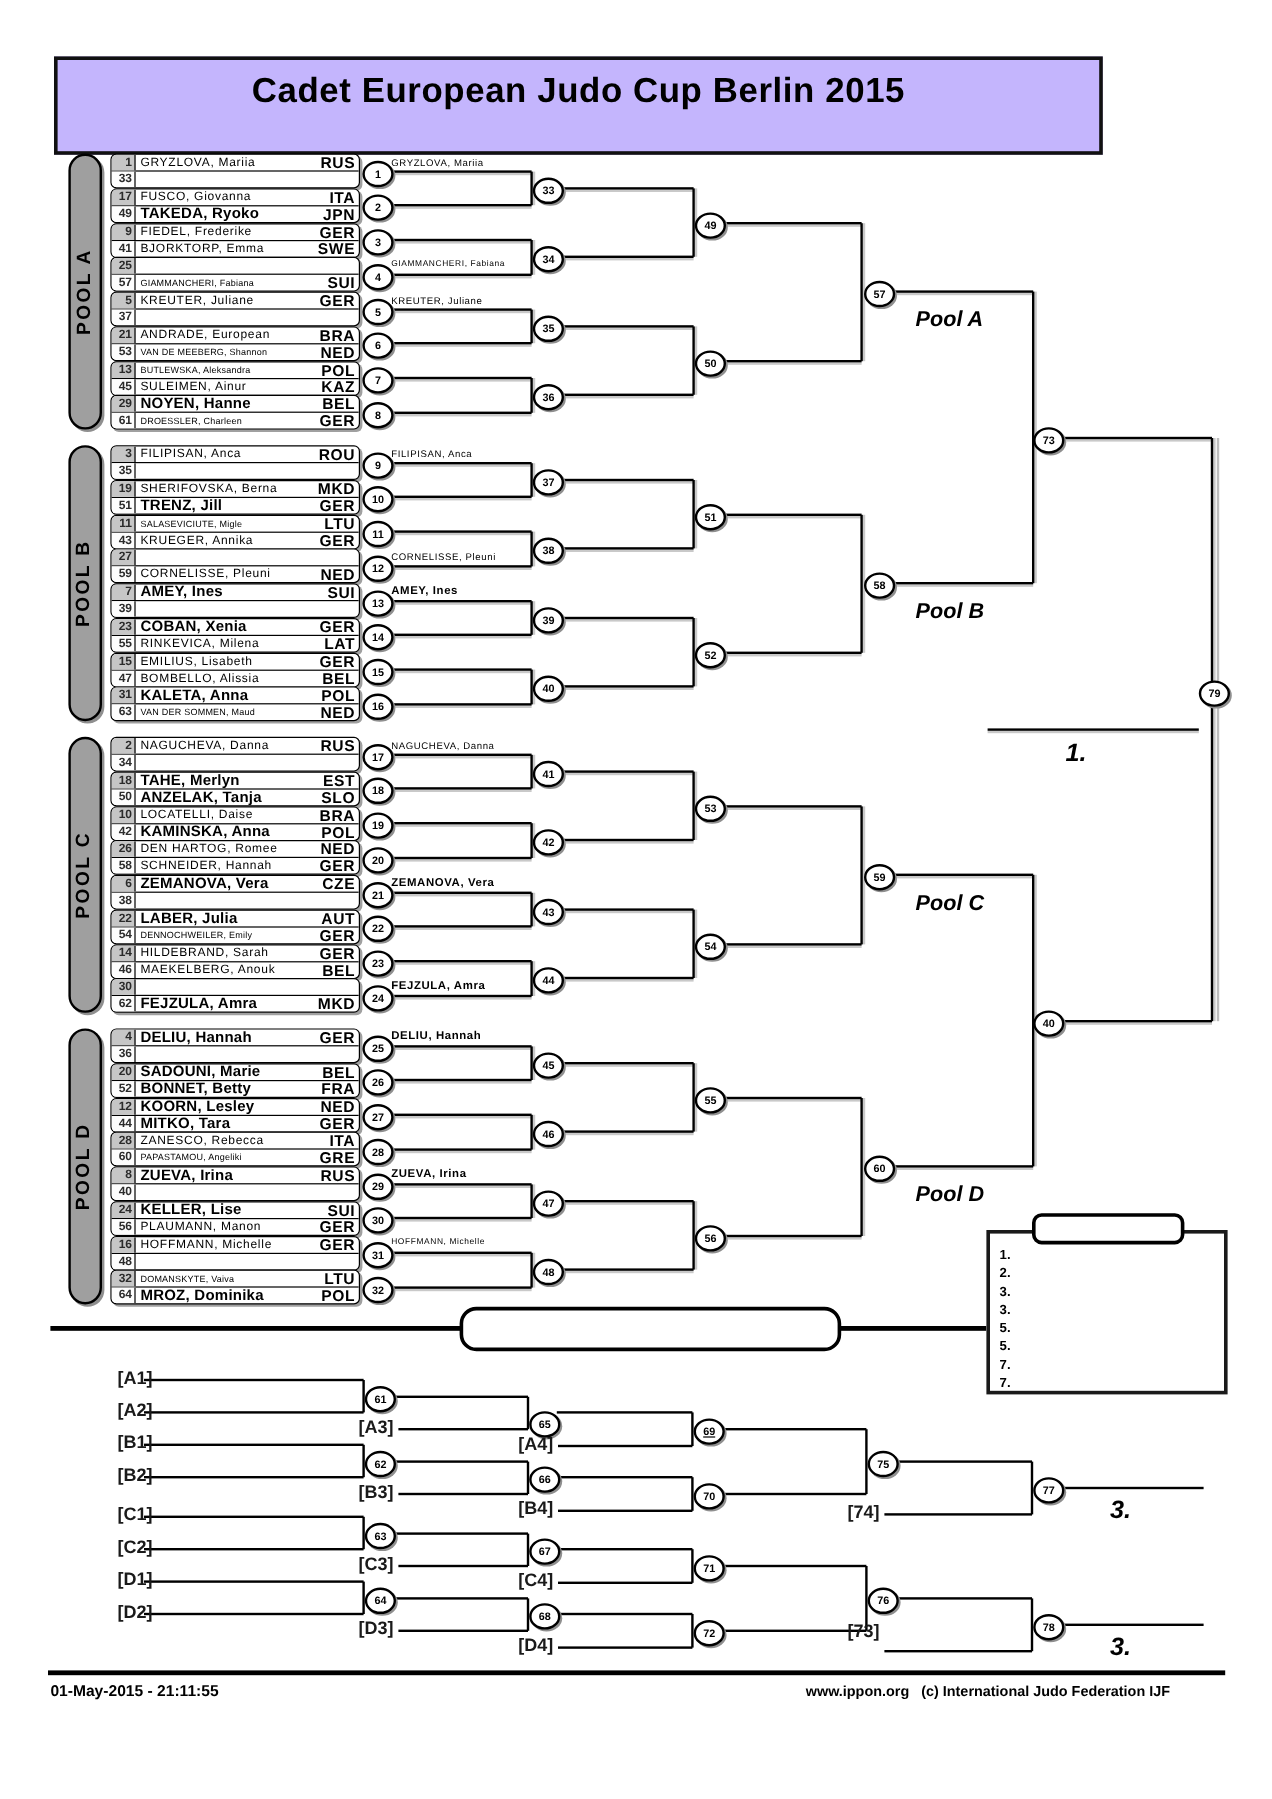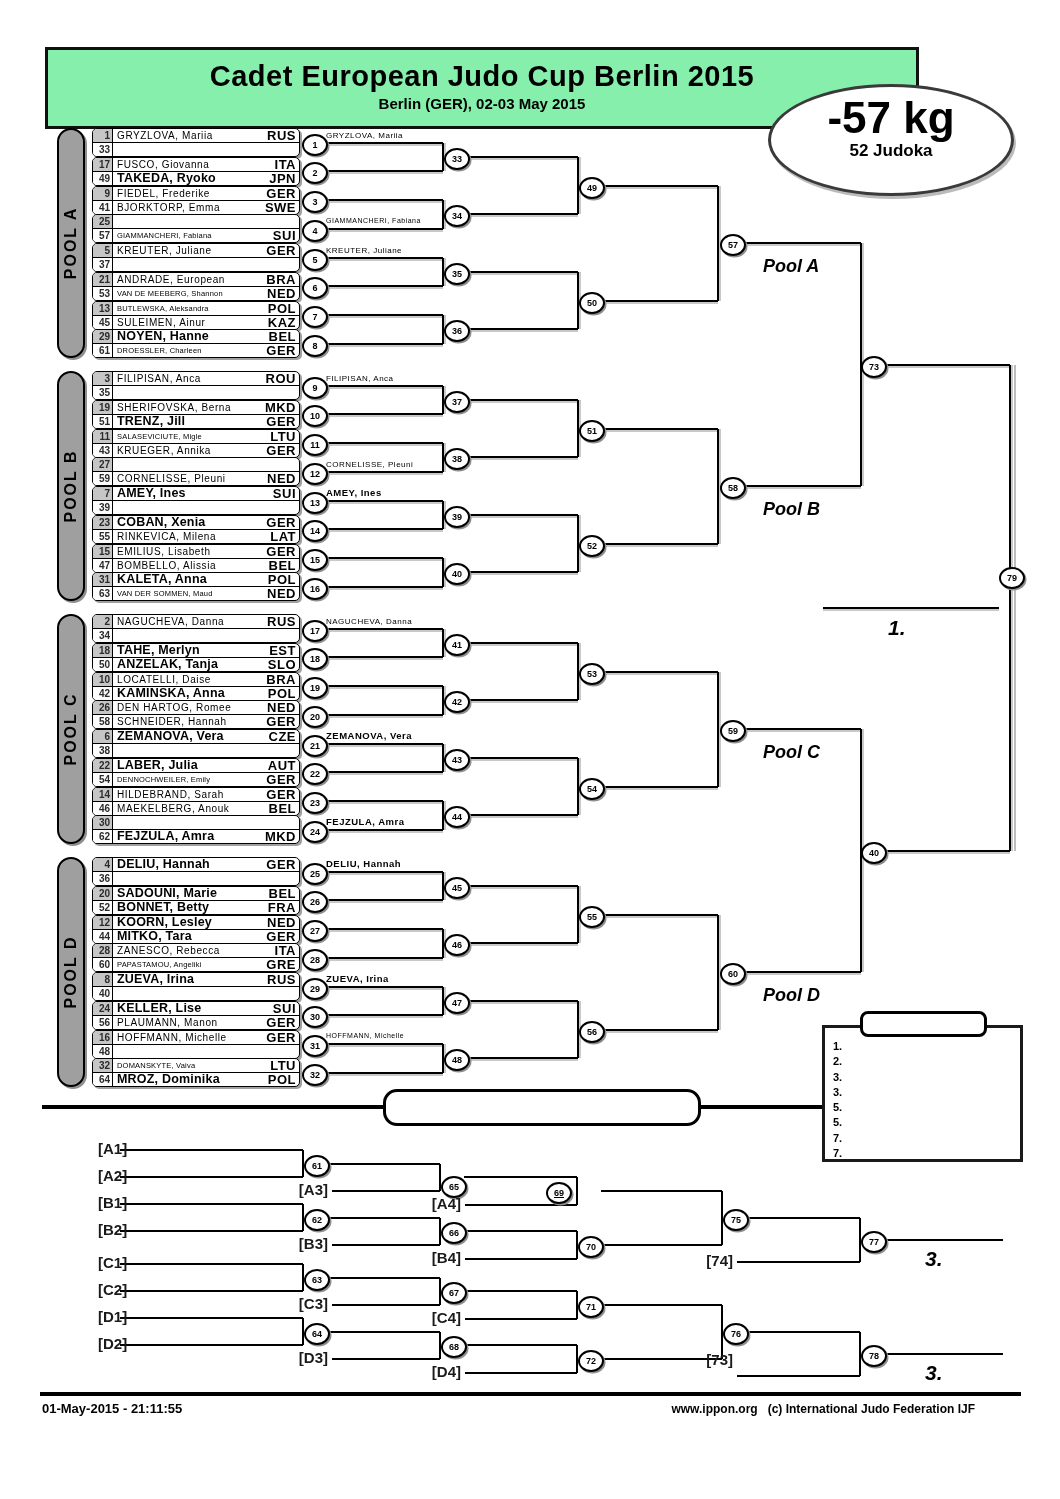--- a/index.html
+++ b/index.html
@@ -1,20 +1,20 @@
 <!DOCTYPE html>
 <html><head>
 <meta charset="utf-8">
 <style>
   html,body{margin:0;padding:0;background:#fff;}
   #page{position:relative;width:1060px;height:1499px;background:#fff;overflow:hidden;
         font-family:"Liberation Sans",sans-serif;color:#000;}
   
   .header-box{position:absolute;left:45px;top:47px;width:868px;height:76px;
-              border:3px solid #111;background:#86efac;text-align:center;z-index:1;}
+              border:3px solid #111;background:#c4b5fd;text-align:center;z-index:1;}
   .header-title{font-size:29px;font-weight:bold;margin-top:10px;letter-spacing:.5px;}
   .header-sub{font-size:15px;font-weight:bold;margin-top:2px;}
   
   .oval{position:absolute;left:768px;top:84px;width:240px;height:106px;border:3px solid #3a3a3a;
         border-radius:50%;background:#fff;z-index:10;text-align:center;box-shadow:2px 3px 0 #bbb;}
   .oval .wt{font-size:44px;font-weight:bold;margin-top:8px;line-height:46px;}
   .oval .cnt{font-size:17px;font-weight:bold;margin-top:0;}
   
   .line-h{position:absolute;height:2px;background:#000;z-index:2;}
   .line-h.sh{box-shadow:0 2px 0 #c9c9c9;}
@@ -69,27 +69,22 @@
   .footer-right{position:absolute;left:600px;top:1402px;width:375px;text-align:right;
                 font-size:12px;font-weight:bold;white-space:pre;}
 </style>
 </head>
 <body>
 
 <div id="page">
 
   <div class="header-box">
     <div class="header-title">Cadet European Judo Cup Berlin 2015</div>
-    <div class="header-sub">Berlin (GER), 02-03 May 2015</div>
   </div>
 
-  <div class="oval">
-    <div class="wt">-57 kg</div>
-    <div class="cnt">52 Judoka</div>
-  </div>
 
   <div id="bracket">
       <div class="pool-bar" style="left: 57px; top: 128px; height: 230px;">
         <span>POOL A</span>
       </div>
       <div class="entry-box" style="left: 92px; top: 128px;">
         <div class="entry-row rtop">
           <div class="seed">1</div>
           <div class="nm normal">GRYZLOVA, Mariia</div>
           <div class="cc">RUS</div>
@@ -683,21 +678,21 @@
       <div class="mcircle" style="left: 304px; top: 1154.5px;">61</div>
       <div class="line-h" style="left: 327px; top: 1162.5px; width: 113px;"></div>
       <div class="rep-label ralign" style="left: 328px; top: 1181px;">[A3]</div>
       <div class="line-h" style="left: 332px; top: 1190px; width: 108px;"></div>
       <div class="line-v plain" style="left: 439px; top: 1163.5px; height: 27.5px;"></div>
       <div class="mcircle" style="left: 441px; top: 1176px;">65</div>
       <div class="line-h" style="left: 464px; top: 1176.25px; width: 113px;"></div>
       <div class="rep-label ralign" style="left: 461px; top: 1195px;">[A4]</div>
       <div class="line-h" style="left: 465px; top: 1204px; width: 112px;"></div>
       <div class="line-v plain" style="left: 576px; top: 1177.25px; height: 27.75px;"></div>
-      <div class="mcircle" style="left: 546px; top: 1182.12px; text-decoration: underline;">69</div>
+      <div class="mcircle" style="left: 578px; top: 1182.12px; text-decoration: underline;">69</div>
       <div class="line-h" style="left: 601px; top: 1190.12px; width: 121px;"></div>
       <div class="rep-label" style="left: 98px; top: 1194px;">[B1]</div>
       <div class="line-h" style="left: 120px; top: 1203px; width: 183px;"></div>
       <div class="rep-label" style="left: 98px; top: 1221px;">[B2]</div>
       <div class="line-h" style="left: 120px; top: 1230px; width: 183px;"></div>
       <div class="line-v plain" style="left: 302px; top: 1204px; height: 27px;"></div>
       <div class="mcircle" style="left: 304px; top: 1208.5px;">62</div>
       <div class="line-h" style="left: 327px; top: 1216.5px; width: 113px;"></div>
       <div class="rep-label ralign" style="left: 328px; top: 1235px;">[B3]</div>
       <div class="line-h" style="left: 332px; top: 1244px; width: 108px;"></div>

